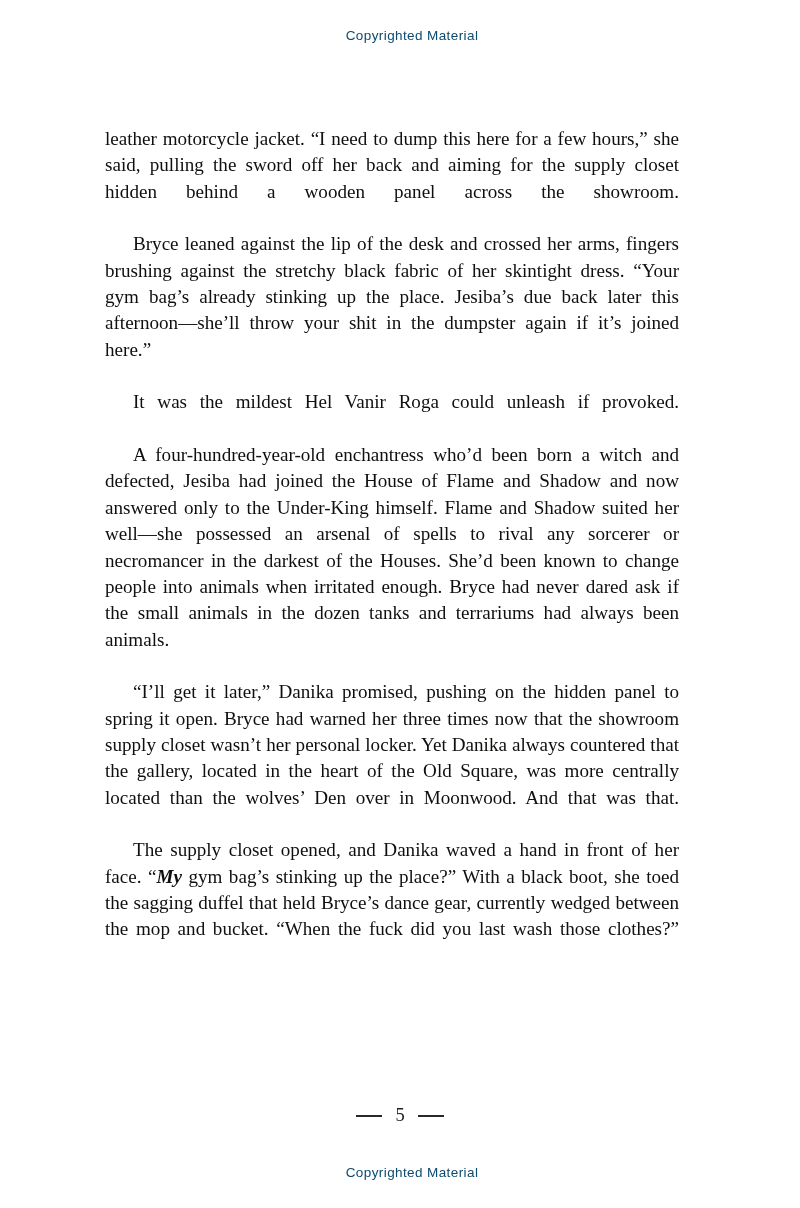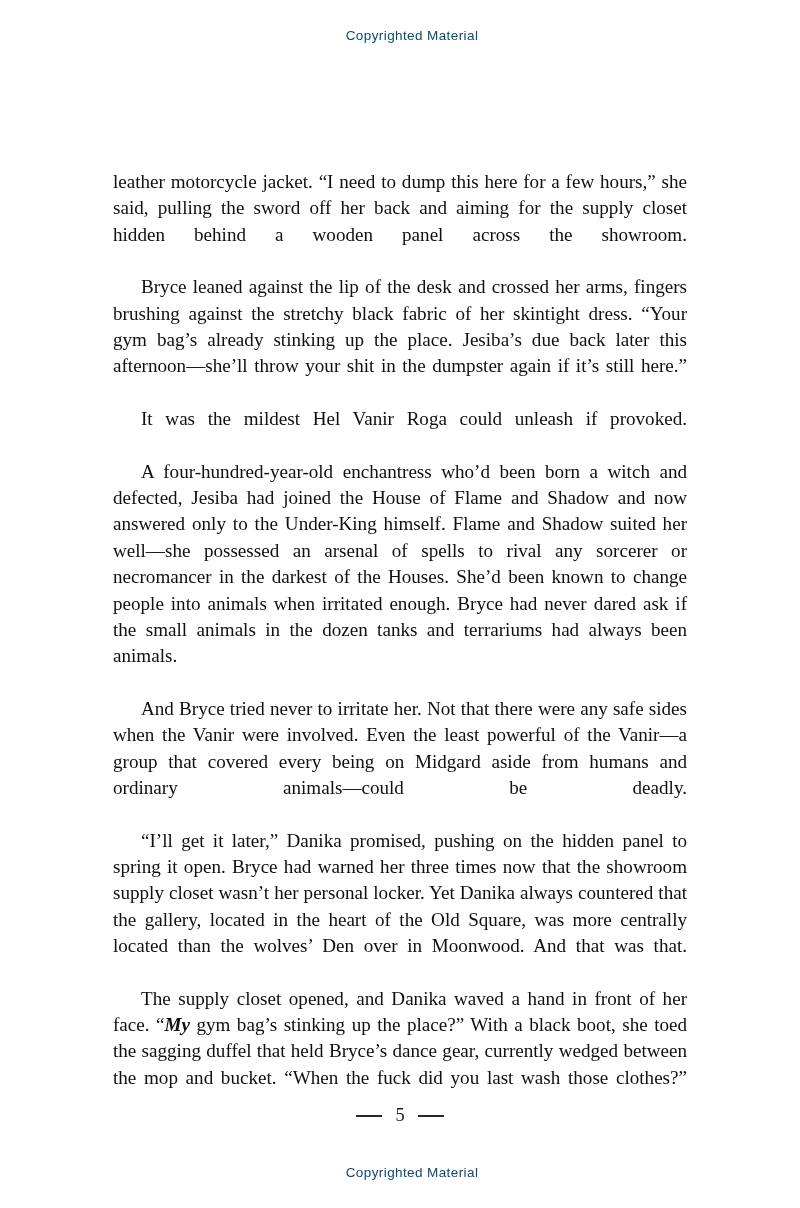--- a/index.html
+++ b/index.html
@@ -34,24 +34,23 @@
     letter-spacing: 0.4px;
     color: #0c4a6e;
     white-space: nowrap;
   }
   .running-head { top: 28px; }
   .running-foot { top: 1165px; }
 
   
   .textblock {
     position: absolute;
-    left: 113px;
+    left: 105px;
     top: 126px;
     width: 574px;
-    margin-top: 43px;
   }
 
   .textblock p {
     margin: 0;
     padding: 0;
     text-align: justify;
     text-justify: inter-word;
     font-size: 19.1px;
     line-height: 26.35px;
     color: #100f0d;
@@ -106,24 +105,23 @@
 </style>
 </head>
 <body>
 
 <div class="page">
 
   <div class="running-head">Copyrighted Material</div>
 
   <div class="textblock">
     <p class="para">leather motorcycle jacket. “I need to dump this here for a few hours,” she said, pulling the sword off her back and aiming for the supply closet hidden behind a wooden panel across the showroom.</p>
-    <p class="para indent">Bryce leaned against the lip of the desk and crossed her arms, fingers brushing against the stretchy black fabric of her skintight dress. “Your gym bag’s already stinking up the place. Jesiba’s due back later this afternoon—she’ll throw your shit in the dumpster again if it’s still here.”</p>
+    <p class="para indent">Bryce leaned against the lip of the desk and crossed her arms, fingers brushing against the stretchy black fabric of her skintight dress. “Your gym bag’s already stinking up the place. Jesiba’s due back later this afternoon—she’ll throw your shit in the dumpster again if it’s joined here.”</p>
     <p class="para indent">It was the mildest Hel Vanir Roga could unleash if provoked.</p>
     <p class="para indent">A four-hundred-year-old enchantress who’d been born a witch and defected, Jesiba had joined the House of Flame and Shadow and now answered only to the Under-King himself. Flame and Shadow suited her well—she possessed an arsenal of spells to rival any sorcerer or necromancer in the darkest of the Houses. She’d been known to change people into animals when irritated enough. Bryce had never dared ask if the small animals in the dozen tanks and terrariums had always been animals.</p>
-    <p class="para indent">And Bryce tried never to irritate her. Not that there were any safe sides when the Vanir were involved. Even the least powerful of the Vanir—a group that covered every being on Midgard aside from humans and ordinary animals—could be deadly.</p>
     <p class="para indent">“I’ll get it later,” Danika promised, pushing on the hidden panel to spring it open. Bryce had warned her three times now that the showroom supply closet wasn’t her personal locker. Yet Danika always countered that the gallery, located in the heart of the Old Square, was more centrally located than the wolves’ Den over in Moonwood. And that was that.</p>
     <p class="para indent">The supply closet opened, and Danika waved a hand in front of her face. “<em>My</em> gym bag’s stinking up the place?” With a black boot, she toed the sagging duffel that held Bryce’s dance gear, currently wedged between the mop and bucket. “When the fuck did you last wash those clothes?”</p>
   </div>
 
   <div class="folio">
     <span class="rule left"></span><span class="num">5</span><span class="rule right"></span>
   </div>
 
   <div class="running-foot">Copyrighted Material</div>
 

